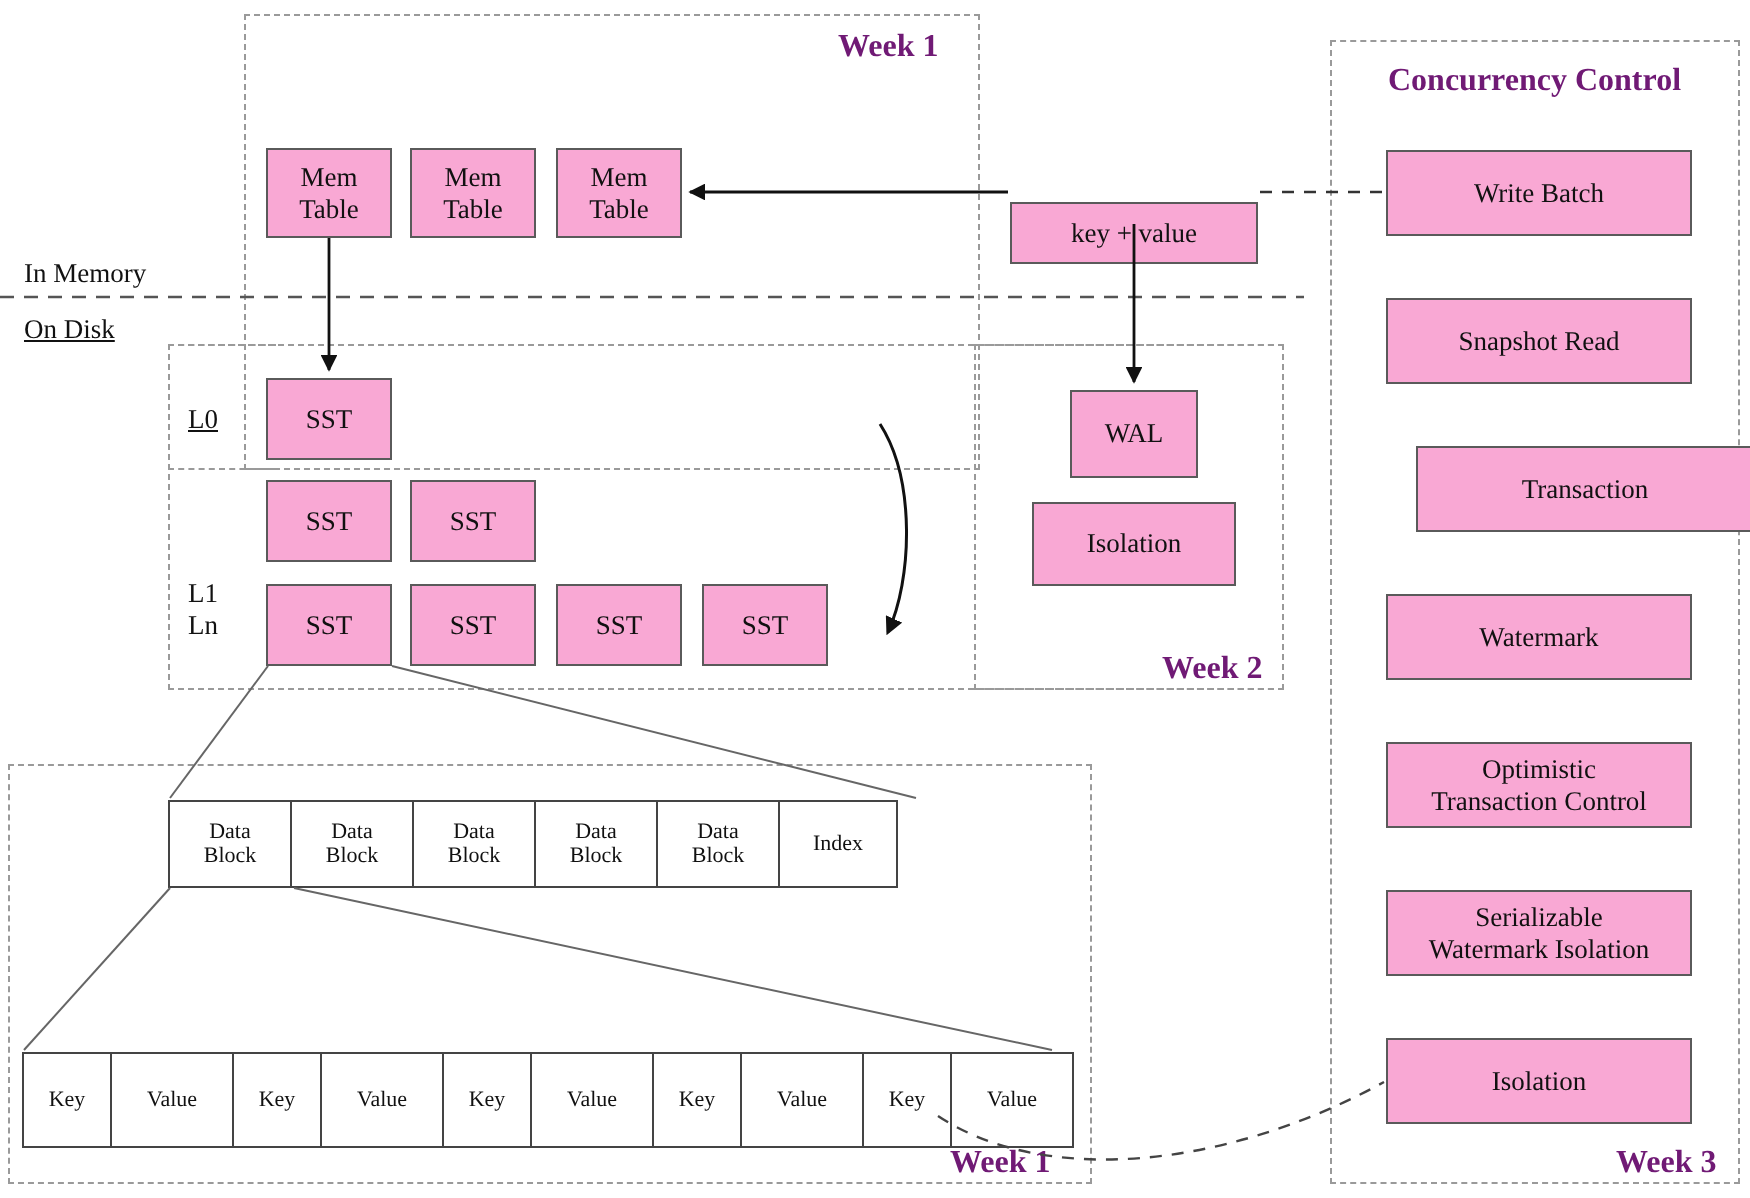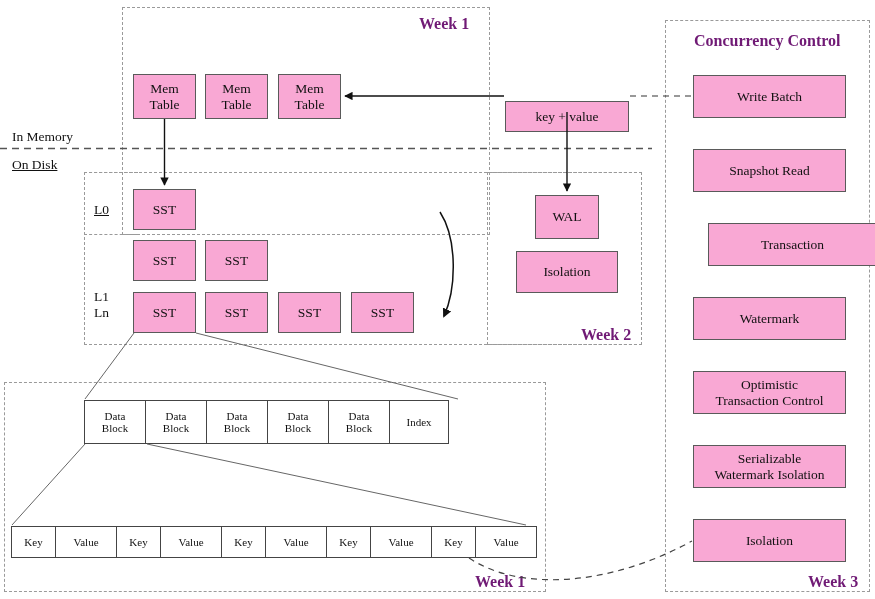--- a/index.html
+++ b/index.html
@@ -125,21 +125,21 @@
 Block</div>
     <div class="cell" style="width:62px;">Data
 Block</div>
     <div class="cell" style="width:62px;">Data
 Block</div>
     <div class="cell" style="width:62px;">Data
 Block</div>
     <div class="cell" style="width:60px;">Index</div>
   </div>
 
-  <div class="strip" style="left:11px;top:526px;height:32px;">
+  <div class="strip" style="left:11px;top:526px;height:48px;">
     <div class="cell" style="width:45px;">Key</div>
     <div class="cell" style="width:62px;">Value</div>
     <div class="cell" style="width:45px;">Key</div>
     <div class="cell" style="width:62px;">Value</div>
     <div class="cell" style="width:45px;">Key</div>
     <div class="cell" style="width:62px;">Value</div>
     <div class="cell" style="width:45px;">Key</div>
     <div class="cell" style="width:62px;">Value</div>
     <div class="cell" style="width:45px;">Key</div>
     <div class="cell" style="width:62px;">Value</div>

